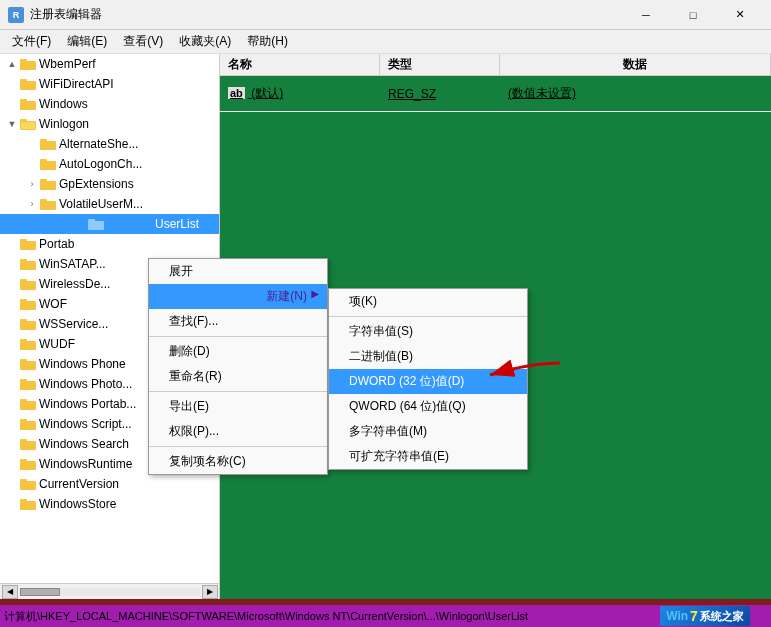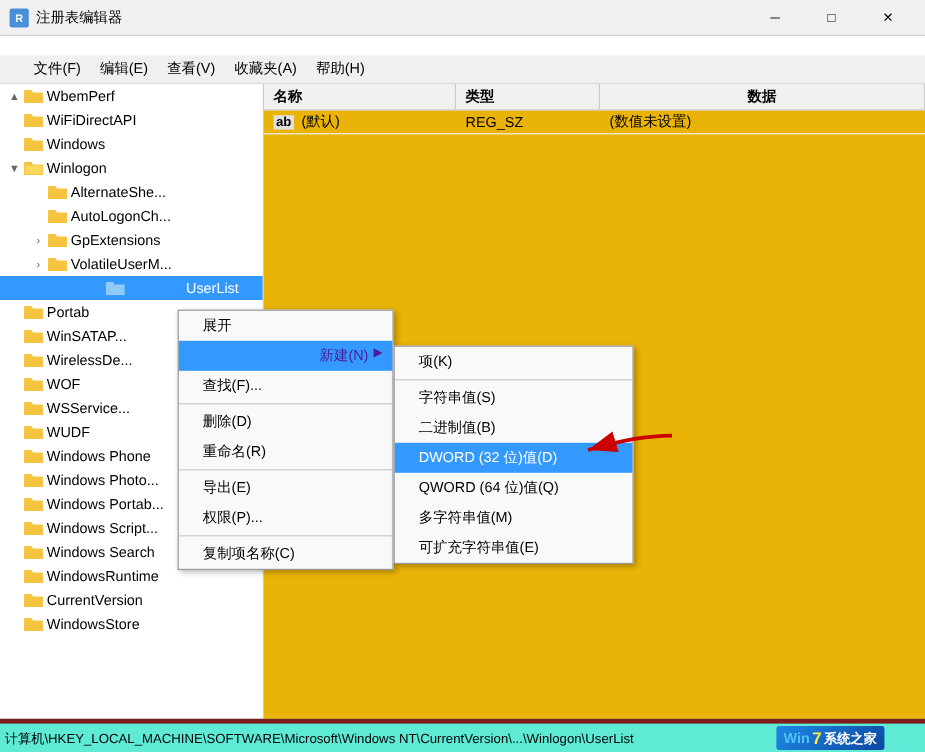--- a/index.html
+++ b/index.html
@@ -55,23 +55,22 @@
       font-size: 11px;
       color: #000;
     }
 
     
     .menu-bar {
       background: #f0f0f0;
       height: 24px;
       display: flex;
       align-items: center;
-      padding: 0 20px;
+      padding: 0 4px;
       border-bottom: 1px solid #ddd;
-      margin-top: 16px;
     }
     .menu-item {
       padding: 2px 8px;
       cursor: pointer;
       font-size: 12px;
     }
 
     
     .main-content {
       display: flex;
@@ -115,43 +114,44 @@
     }
     .folder-icon svg {
       width: 16px;
       height: 12px;
     }
 
     
     .right-panel {
       flex: 1;
       overflow: hidden;
-      background: #eab308;
+      background: #15803d;
     }
     .right-panel-header {
       display: flex;
       background: #f0f0f0;
       border-bottom: 1px solid #ccc;
       height: 22px;
     }
     .right-col {
       padding: 2px 8px;
       font-size: 12px;
       font-weight: bold;
       border-right: 1px solid #ccc;
     }
     .col-name { width: 160px; }
     .col-type { width: 120px; }
     .col-data { flex: 1; text-align: center; }
 
     .right-row {
       display: flex;
-      height: 20px;
+      height: 36px;
       align-items: center;
       border-bottom: 1px solid #f0f0f0;
+      text-decoration: underline;
     }
     .right-cell {
       padding: 0 8px;
       font-size: 12px;
       overflow: hidden;
       white-space: nowrap;
     }
     .cell-name { width: 160px; }
     .cell-type { width: 120px; }
     .cell-data { flex: 1; }
@@ -216,39 +216,39 @@
       z-index: 200;
     }
 
     
     .status-bar {
       position: absolute;
       bottom: 0;
       left: 0;
       right: 0;
       height: 28px;
-      background: #5eead4;
-      border-top: 4px solid #7f1d1d;
+      background: #a21caf;
+      border-top: 6px solid #7f1d1d;
       display: flex;
       align-items: center;
       padding: 0 4px;
     }
     .status-text {
       font-size: 11px;
       color: #000;
       flex: 1;
       overflow: hidden;
       white-space: nowrap;
     }
     .status-logo {
       width: 120px;
       height: 24px;
       display: flex;
       align-items: center;
-      justify-content: flex-start;
+      justify-content: center;
       padding-right: 4px;
     }
     .logo-badge {
       background: linear-gradient(135deg, #1e88e5, #0d47a1);
       color: white;
       font-size: 11px;
       font-weight: bold;
       padding: 2px 6px;
       border-radius: 2px;
       display: flex;

